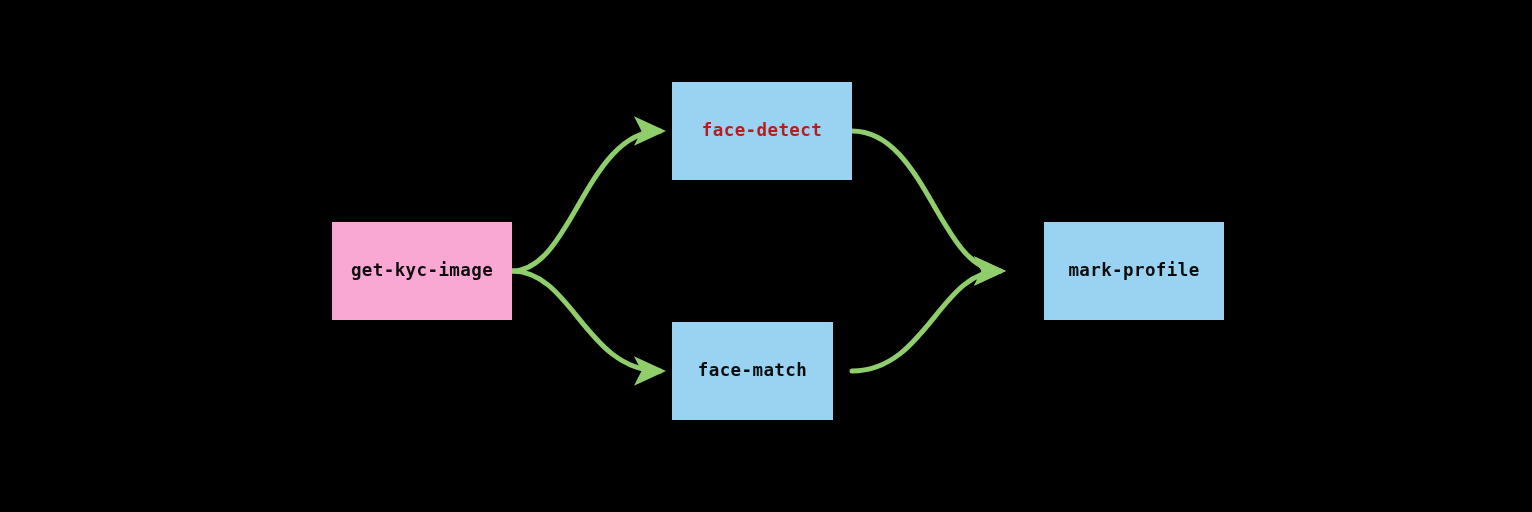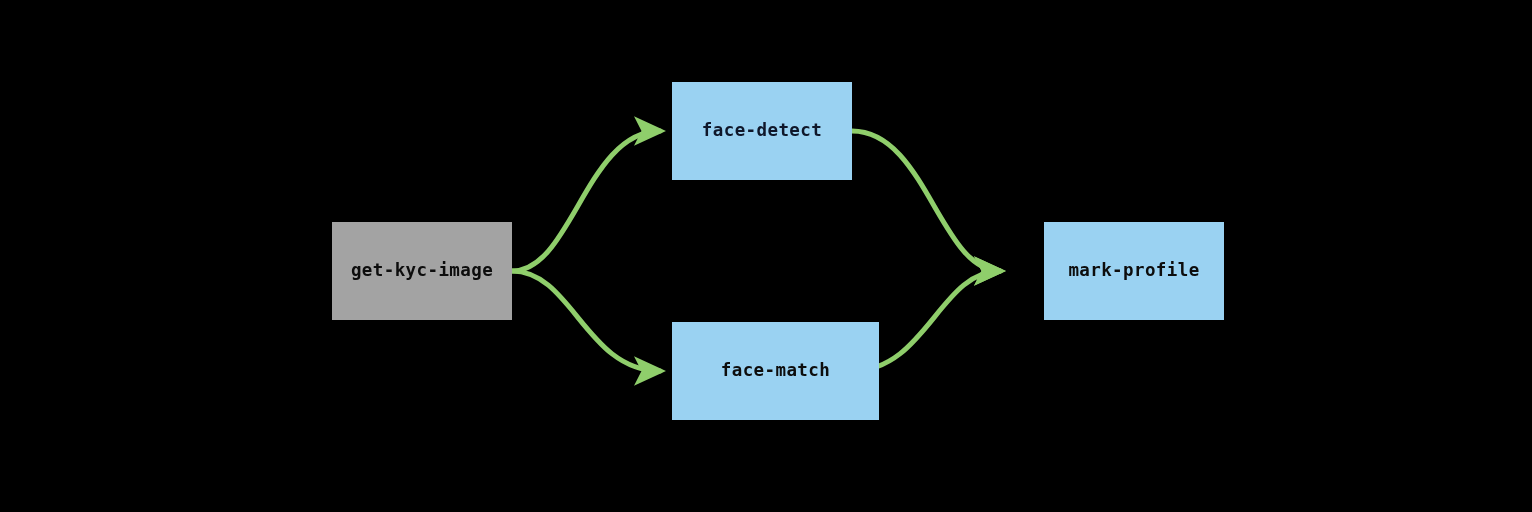--- a/index.html
+++ b/index.html
@@ -59,29 +59,29 @@
       </marker>
     </defs>
     <g id="edges-group">
         <path d="M 512,271 C 572,271 586,131 660,131" fill="none" stroke="#8FCE6B" stroke-width="5" stroke-linecap="round" marker-end="url(#arrowhead)"></path>
         <path d="M 512,271 C 572,271 586,371 660,371" fill="none" stroke="#8FCE6B" stroke-width="5" stroke-linecap="round" marker-end="url(#arrowhead)"></path>
         <path d="M 852,131 C 926,131 940,271 1000,271" fill="none" stroke="#8FCE6B" stroke-width="5" stroke-linecap="round" marker-end="url(#arrowhead)"></path>
         <path d="M 852,371 C 926,371 940,271 1000,271" fill="none" stroke="#8FCE6B" stroke-width="5" stroke-linecap="round" marker-end="url(#arrowhead)"></path>
       </g>
   </svg>
 
-  <div class="node" style="left: 332px; top: 222px; width: 180px; height: 98px; background: #a3a3a3;">
+  <div class="node" style="left: 332px; top: 222px; width: 180px; height: 98px; background: #f9a8d4;">
     <span class="node-label" style="color: rgb(13, 13, 13);">get-kyc-image</span>
   </div>
 
   <div class="node" style="left: 672px; top: 82px; width: 180px; height: 98px; background: rgb(154, 210, 242);">
-    <span class="node-label" style="color: #0f172a;">face-detect</span>
+    <span class="node-label" style="color: #b91c1c;">face-detect</span>
   </div>
 
-  <div class="node" style="left: 672px; top: 322px; width: 207px; height: 98px; background: rgb(154, 210, 242); text-align: center;">
+  <div class="node" style="left: 672px; top: 322px; width: 161px; height: 98px; background: rgb(154, 210, 242); text-align: center;">
     <span class="node-label" style="color: rgb(13, 13, 13);">face-match</span>
   </div>
 
   <div class="node" style="left: 1012px; top: 222px; width: 180px; height: 98px; background: rgb(154, 210, 242); margin-left: 32px;">
     <span class="node-label" style="color: rgb(13, 13, 13);">mark-profile</span>
   </div>
 
 </div>
 
 </body></html>

